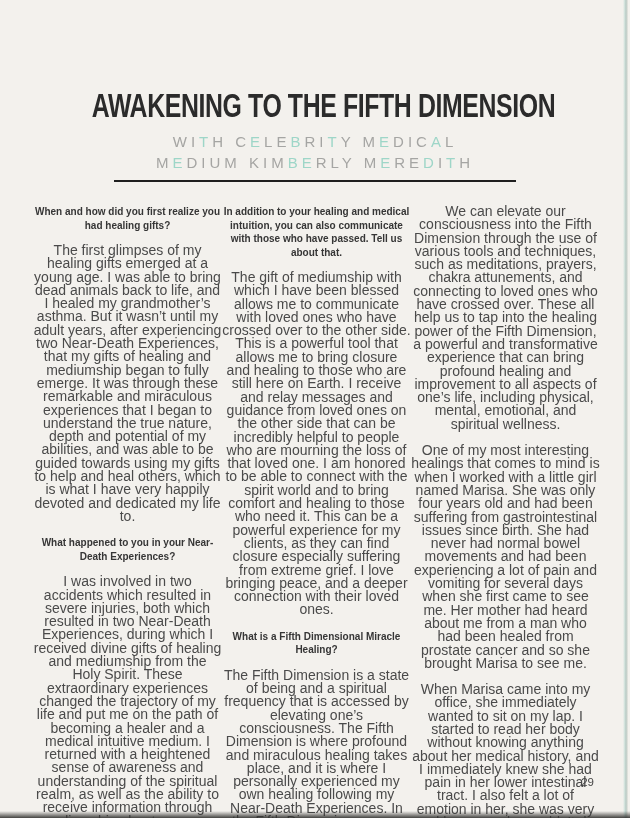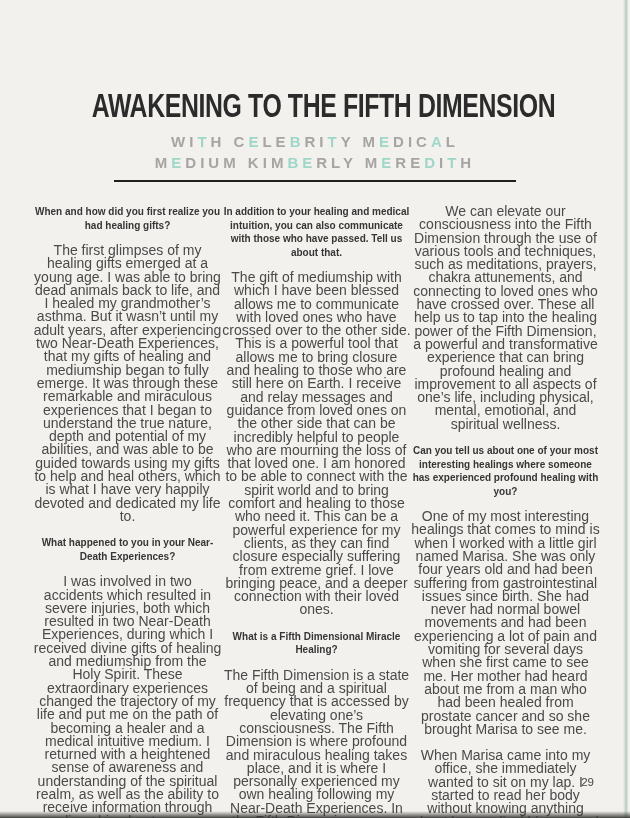--- a/index.html
+++ b/index.html
@@ -15,21 +15,21 @@
   
   header{padding-top:82px;text-align:center;}
   h1{
     margin:6px;line-height:34px;white-space:nowrap;
     font-size:34px;font-weight:800;letter-spacing:-0.5px;
     color:var(--title-color,#2b2b2b);
   }
   .title-inner{display:inline-block;transform:scaleX(0.73);transform-origin:center;}
   .subtitle{margin-top:9px;}
   .subtitle-line{
-    font-size:15px;line-height:21px;font-weight:700;
+    font-size:15px;line-height:21px;font-weight:400;
     letter-spacing:4px;color:var(--sub-gray,#a5a5a3);
     white-space:nowrap;
   }
   .subtitle-line .teal{color:var(--sub-teal,#9ed6c8);}
   .rule{width:402px;height:2px;background:#1f1f1f;margin:7px auto 0;}
   .byline{margin-top:9px;font-size:10.5px;color:#4f4f4f;letter-spacing:0.2px;}
 
   
   .columns{
     display:flex;
@@ -84,21 +84,20 @@
         <p class="answer">I was involved in two accidents which resulted in severe injuries, both which resulted in two Near-Death Experiences, during which I received divine gifts of healing and mediumship from the Holy Spirit. These extraordinary experiences changed the trajectory of my life and put me on the path of becoming a healer and a medical intuitive medium. I returned with a heightened sense of awareness and understanding of the spiritual realm, as well as the ability to receive information through mediumship about a person or animal’s medical condition, past and present. As my abilities developed, I came to understand the significance of my gifts of healing and mediumship and how they could assist others on their journey towards better health and wellness, and that’s what I do every day.</p>
       </div>
       <div class="column">
         <h3 class="question">In addition to your healing and medical intuition, you can also communicate with those who have passed. Tell us about that.</h3>
         <p class="answer">The gift of mediumship with which I have been blessed allows me to communicate with loved ones who have crossed over to the other side. This is a powerful tool that allows me to bring closure and healing to those who are still here on Earth. I receive and relay messages and guidance from loved ones on the other side that can be incredibly helpful to people who are mourning the loss of that loved one. I am honored to be able to connect with the spirit world and to bring comfort and healing to those who need it. This can be a powerful experience for my clients, as they can find closure especially suffering from extreme grief. I love bringing peace, and a deeper connection with their loved ones.</p>
         <h3 class="question">What is a Fifth Dimensional Miracle Healing?</h3>
         <p class="answer">The Fifth Dimension is a state of being and a spiritual frequency that is accessed by elevating one’s consciousness. The Fifth Dimension is where profound and miraculous healing takes place, and it is where I personally experienced my own healing following my Near-Death Experiences. In the Fifth Dimension we can access the power of miracles and tap into the infinite wisdom through the love of God and Christ Consciousness. As a medical intuitive medium and healer, I help people access the Fifth Dimension to assist them in their healing journey.</p>
       </div>
       <div class="column">
         <p class="answer">We can elevate our consciousness into the Fifth Dimension through the use of various tools and techniques, such as meditations, prayers, chakra attunements, and connecting to loved ones who have crossed over. These all help us to tap into the healing power of the Fifth Dimension, a powerful and transformative experience that can bring profound healing and improvement to all aspects of one’s life, including physical, mental, emotional, and spiritual wellness.</p>
-        <h3 class="question">Can you tell us about one of your most interesting healings where someone has experienced profound healing with you?</h3>
         <p class="answer">One of my most interesting healings that comes to mind is when I worked with a little girl named Marisa. She was only four years old and had been suffering from gastrointestinal issues since birth. She had never had normal bowel movements and had been experiencing a lot of pain and vomiting for several days when she first came to see me. Her mother had heard about me from a man who had been healed from prostate cancer and so she brought Marisa to see me.</p>
         <p class="answer">When Marisa came into my office, she immediately wanted to sit on my lap. I started to read her body without knowing anything about her medical history, and I immediately knew she had pain in her lower intestinal tract. I also felt a lot of emotion in her, she was very sad because she couldn’t do what her classmates at nursery school were doing.</p>
       </div>
     </main>
 
   <div class="page-number">29</div>
   <div class="edge-right"></div>
   <div class="edge-bottom"></div>
 </div>
 

